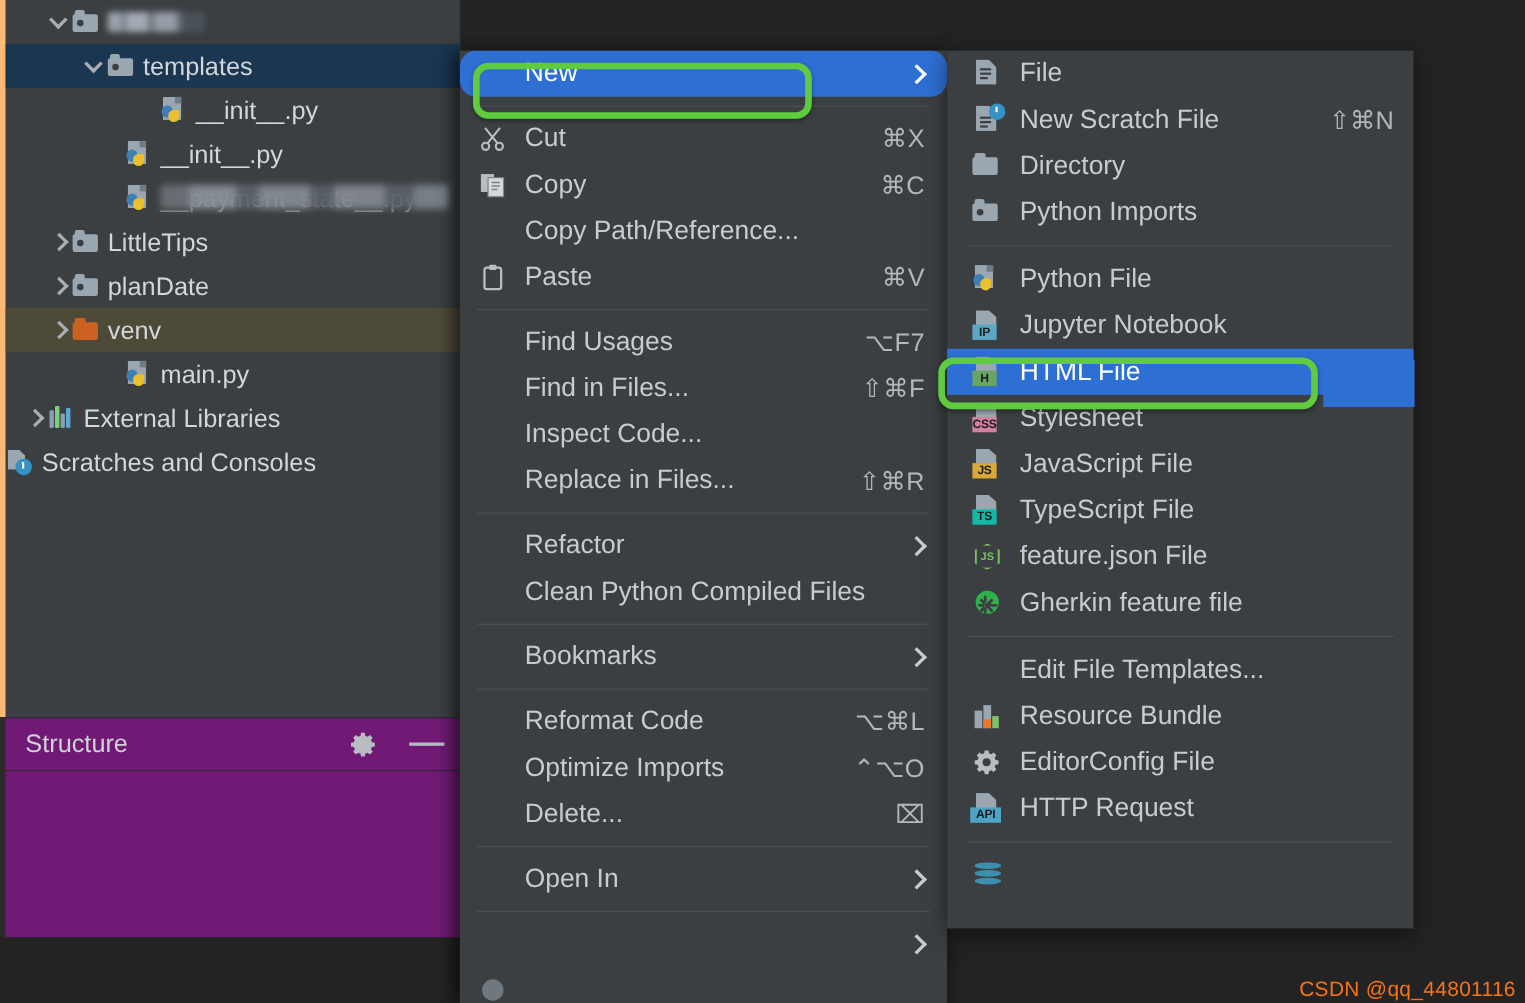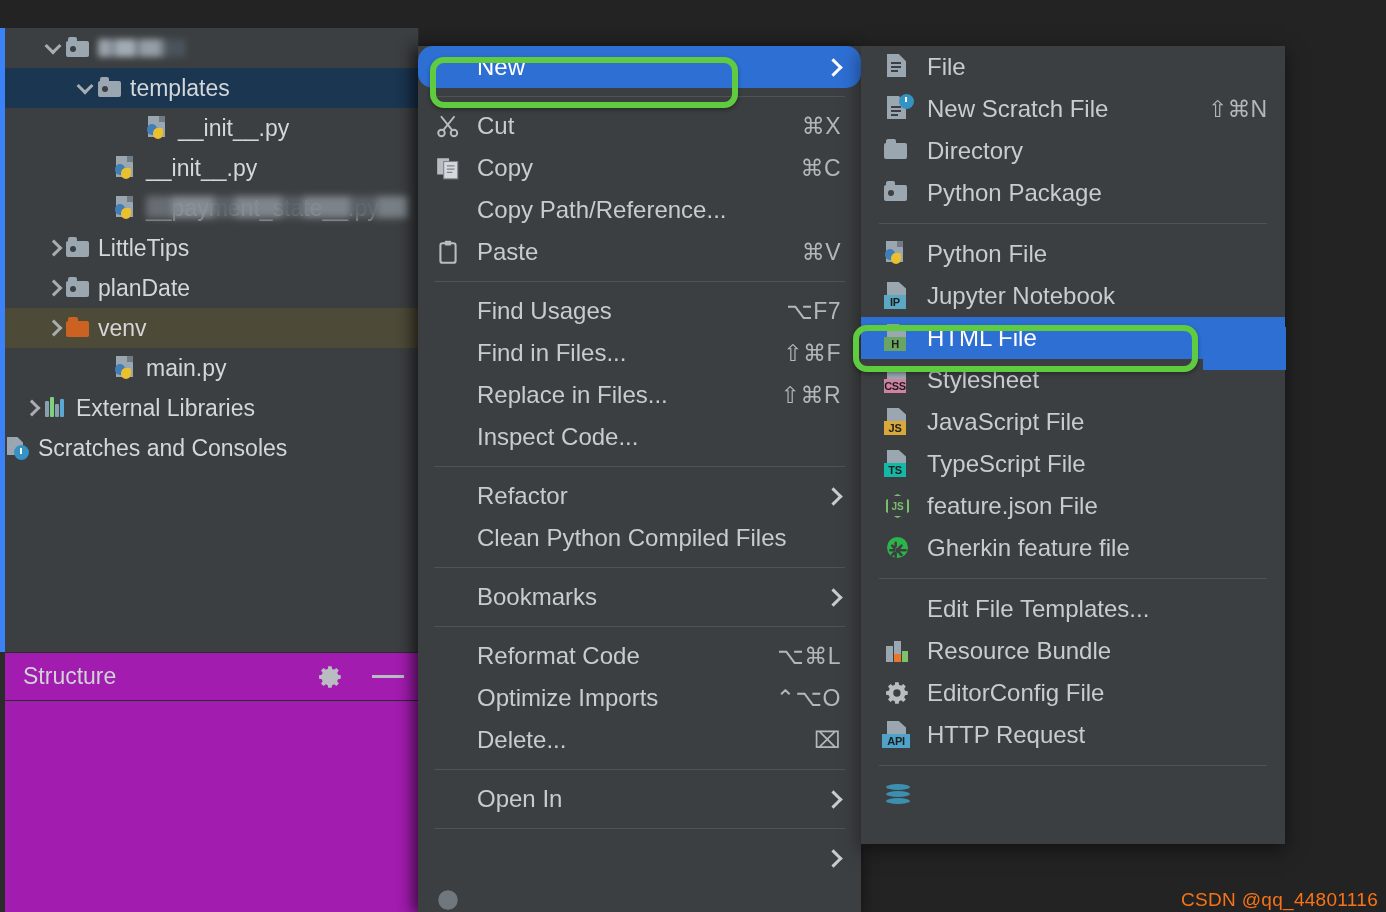--- a/index.html
+++ b/index.html
@@ -7,24 +7,23 @@
     width: 1386px; height: 912px;
     background: #232323;
     font-family: "Liberation Sans", sans-serif;
     overflow: hidden;
   }
   #root { position: relative; width: 1386px; height: 912px; }
 
   
   #tree-panel {
     position: absolute; left: 0; top: 0; width: 419px; height: 652px;
-    background: #3c3f41; border-left: 5px solid #3b82f6;
+    background: #3c3f41; border-left: 5px solid #fdba74;
     border-right: 1px solid #2b2b2b;
     overflow: hidden;
-    margin-top: 28px;
   }
   .tree-row {
     position: relative; height: 40px; display: flex; align-items: center;
     color: #d3d6da; font-size: 23px; white-space: nowrap;
   }
   .tree-row.sel-blue { background: #1a3650; }
   .tree-row.sel-olive { background: #4e4a38; }
   .chev {
     width: 22px; height: 22px; flex: 0 0 22px; position: relative;
   }
@@ -119,22 +118,22 @@
   .blur-file {
     display:inline-block; height:22px; border-radius:2px;
     filter: blur(3.5px); opacity:.9;
     background: linear-gradient(90deg,#6c7278 0 10%, #8b9299 10% 26%, #5e656b 26% 34%,
                 #868d94 34% 52%, #5b6268 52% 60%, #848b92 60% 78%, #5d646a 78% 88%, #7e868d 88% 100%);
     vertical-align: middle;
   }
 
   
   #structure-panel {
-    position: absolute; left: 0; top: 652px; width: 419px; height: 260px;
-    background: #a21caf; border-left: 5px solid #2b2b2b;
+    position: absolute; left: 0; top: 652px; width: 419px; height: 200px;
+    background: #701a75; border-left: 5px solid #2b2b2b;
     border-top: 1px solid #2b2b2b; border-right:1px solid #2b2b2b;text-align:right;
   }
   #structure-header {
     height: 48px; display:flex; align-items:center;
     border-bottom: 1px solid #2b2b2b; padding: 0 14px 0 18px;
     color:#cfd2d6; font-size: 23px;
   }
   #structure-header .spacer { flex: 1 1 auto; }
   .gear { width:26px; height:26px; margin-right: 28px; }
   .minus { width:32px; height:3px; background:#b9bdc1; }
@@ -426,27 +425,27 @@
       <span class="mi-label">Find Usages</span>
       <span class="mi-accel">⌥F7</span>
     </div>
     <div class="mi">
       <span class="mi-icon"></span>
       <span class="mi-label">Find in Files...</span>
       <span class="mi-accel">⇧⌘F</span>
     </div>
     <div class="mi">
       <span class="mi-icon"></span>
+      <span class="mi-label">Inspect Code...</span>
+      <span class="mi-accel"></span>
+    </div>
+    <div class="mi">
+      <span class="mi-icon"></span>
       <span class="mi-label">Replace in Files...</span>
       <span class="mi-accel">⇧⌘R</span>
-    </div>
-    <div class="mi">
-      <span class="mi-icon"></span>
-      <span class="mi-label">Inspect Code...</span>
-      <span class="mi-accel"></span>
     </div>
 
     <div class="msep"></div>
 
     <div class="mi">
       <span class="mi-icon"></span>
       <span class="mi-label">Refactor</span>
       <span class="mi-arrow"></span>
     </div>
     <div class="mi">
@@ -532,21 +531,21 @@
 
     <div class="si">
       <span class="si-icon ic-folder-plain"></span>
       <span class="si-label">Directory</span>
     </div>
 
     <div class="si">
       <span class="si-icon ic-folder">
           <i class="dot"></i>
         </span>
-      <span class="si-label">Python Package</span>
+      <span class="si-label">Python Imports</span>
     </div>
 
     <div class="ssep"></div>
 
     <div class="si">
       <span class="si-icon ic-py">
           <i class="page"></i>
           <i class="fold"></i>
           <i class="snake1"></i>
           <i class="snake2"></i>

